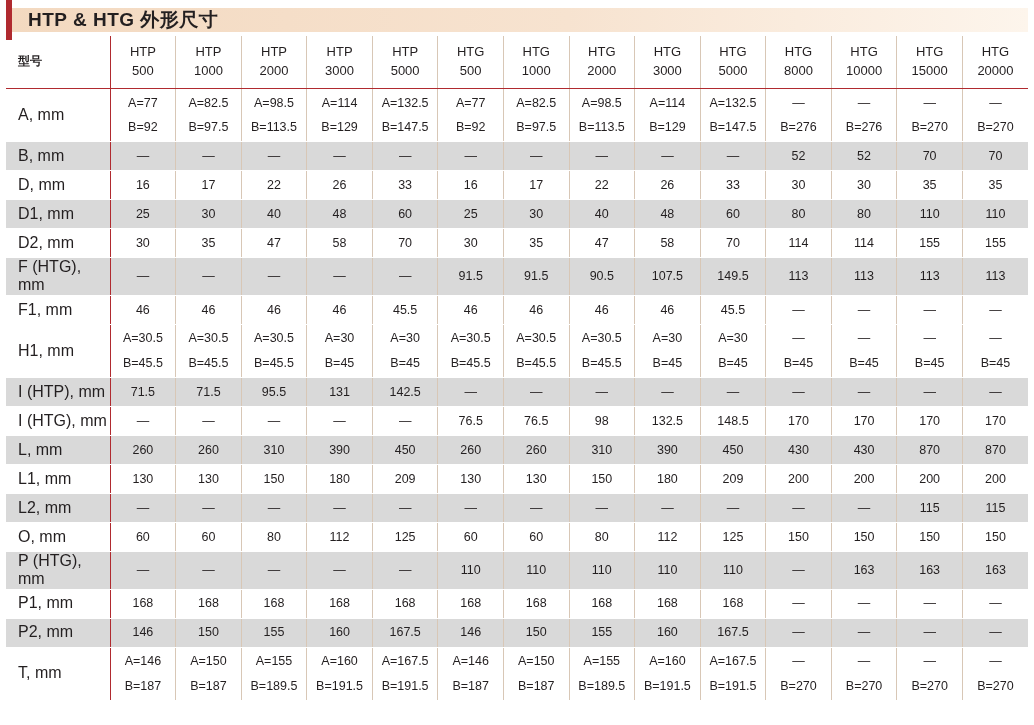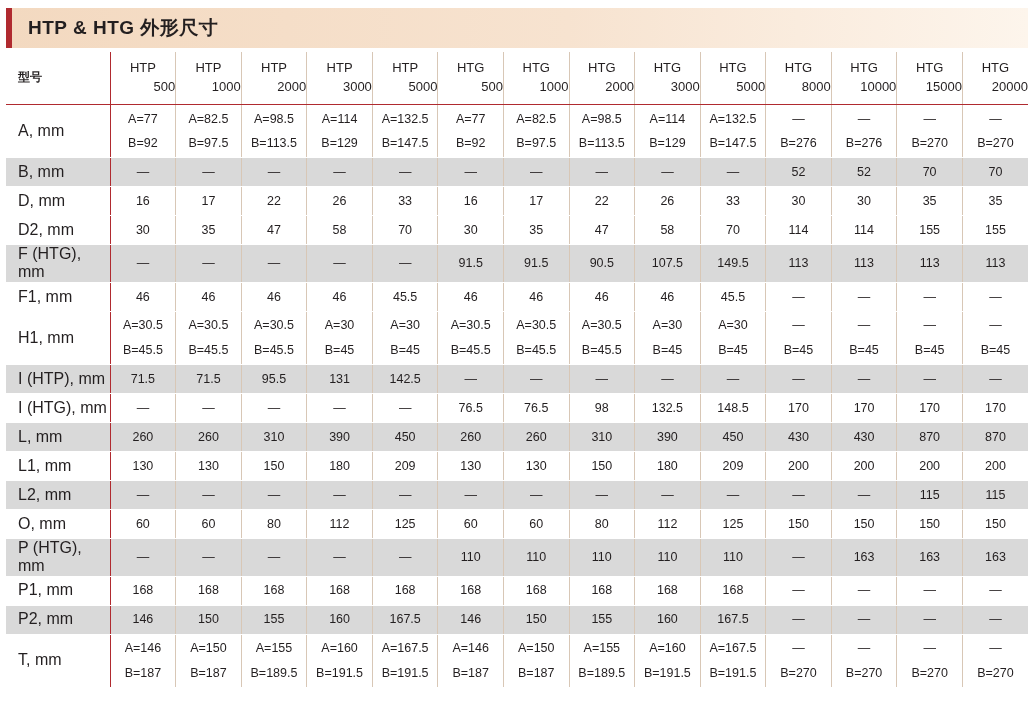--- a/index.html
+++ b/index.html
@@ -16,21 +16,21 @@
   }
   #page {
     position: relative;
     width: 1034px;
     height: 725px;
     box-sizing: border-box;
   }
   
   #title-bar {
     position: relative;
-    height: 40px;
+    height: 24px;
     margin: 8px 6px 4px 6px;
     background: linear-gradient(to right, #f3d9c0 0%, #f7e3d0 55%, #fdf5ec 100%);
     display: flex;
     align-items: center;
   }
   #title-accent {
     width: 6px;
     height: 40px;
     background: #b02a2f;
     flex: 0 0 6px;
@@ -74,21 +74,21 @@
     text-align: left;
     padding-left: 12px;
     font-weight: bold;
     font-size: 12px;
     border-right: 1px solid #b02a2f;
   }
   th.head-col {
     border-right: 1px solid #d8c7b6;
   }
   th .l1 { display: block; }
-  th .l2 { display: block; margin-top: 4px; text-align: right; }
+  th .l2 { display: block; margin-top: 4px; }
   
   tbody tr.shade td { background: #d9d9d9; }
   tbody tr.plain td { background: #ffffff; }
   td.rowlabel {
     text-align: left;
     padding-left: 12px;
     border-right: 1px solid #b02a2f;
     font-size: 16px;
   }
   tr.single td { height: 28px; }
@@ -274,20 +274,37 @@
           <td>16</td>
           <td>17</td>
           <td>22</td>
           <td>26</td>
           <td>33</td>
           <td>30</td>
           <td>30</td>
           <td>35</td>
           <td>35</td>
         </tr>
+        <tr class="shade single">
+          <td class="rowlabel">D1, mm</td>
+          <td>25</td>
+          <td>30</td>
+          <td>40</td>
+          <td>48</td>
+          <td>60</td>
+          <td>25</td>
+          <td>30</td>
+          <td>40</td>
+          <td>48</td>
+          <td>60</td>
+          <td>80</td>
+          <td>80</td>
+          <td>110</td>
+          <td>110</td>
+        </tr>
         <tr class="plain single">
           <td class="rowlabel">D2, mm</td>
           <td>30</td>
           <td>35</td>
           <td>47</td>
           <td>58</td>
           <td>70</td>
           <td>30</td>
           <td>35</td>
           <td>47</td>

